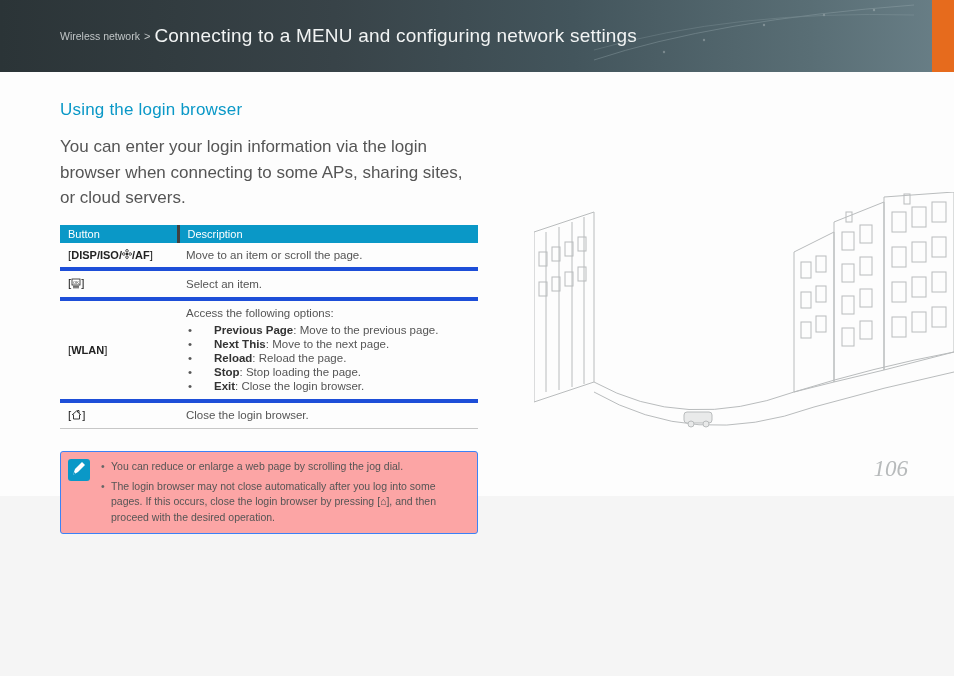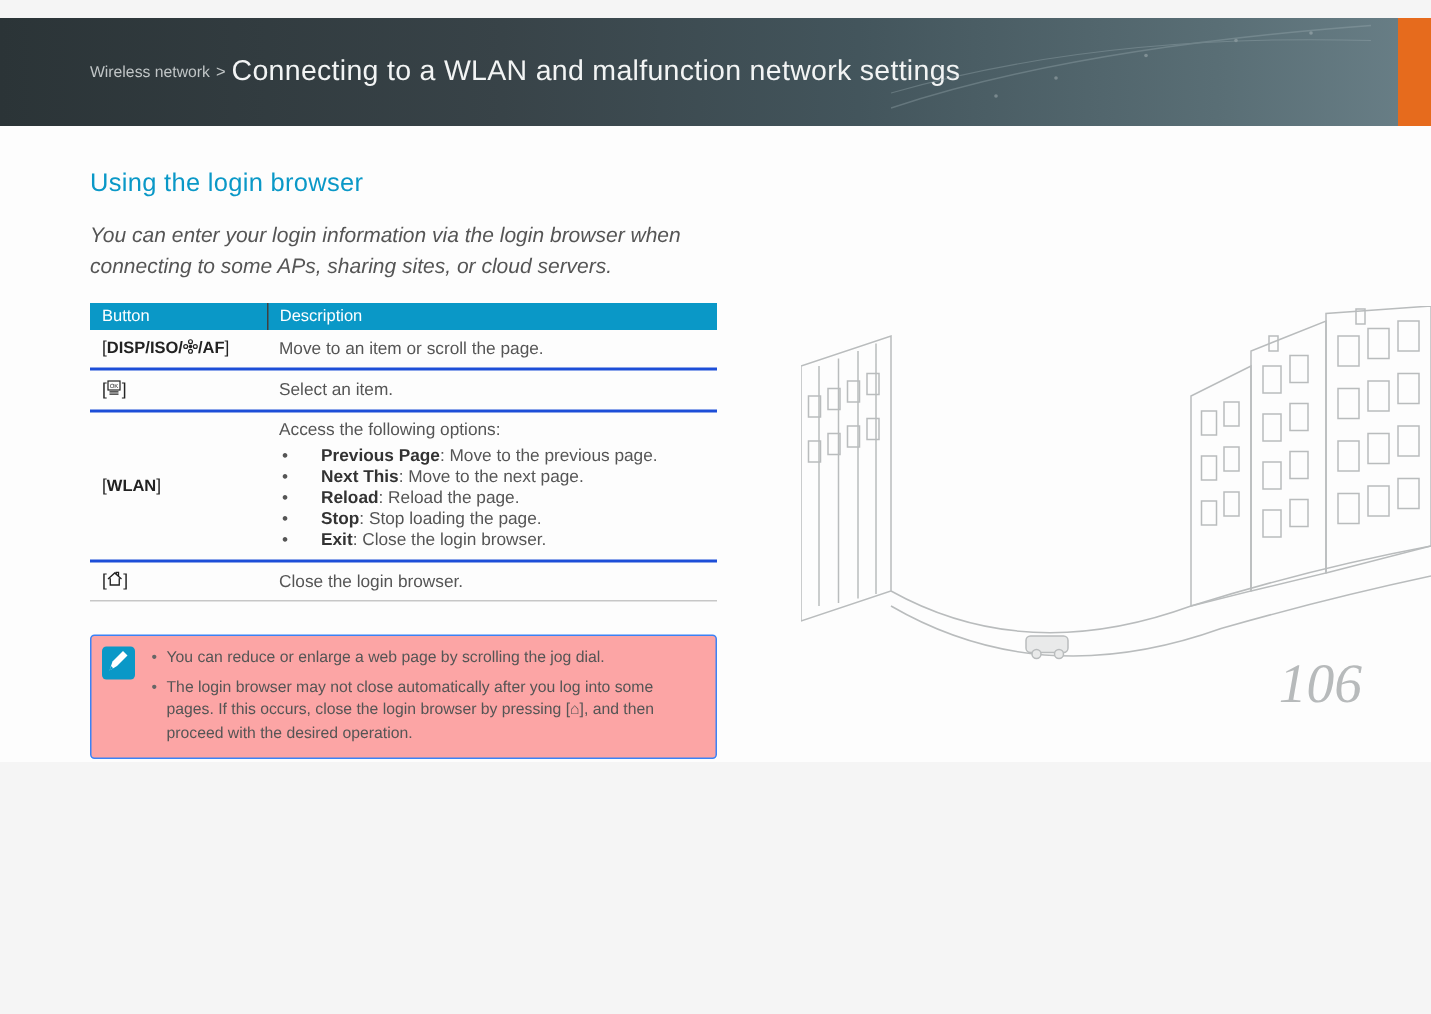--- a/index.html
+++ b/index.html
@@ -8,21 +8,20 @@
     width: 954px; height: 676px;
     font-family: Arial, Helvetica, sans-serif;
     background: #f5f5f5;
     color: #4a4a4a;
     overflow: hidden;
   }
   .page {
     position: relative;
     width: 954px; height: 496px;
     background: #fdfdfd;
-    margin-top: 12px;
   }
   
   .header-bar {
     position: relative;
     height: 72px;
     background: linear-gradient(90deg, #2b3437 0%, #384348 35%, #43555c 60%, #596e75 85%, #6a8088 100%);
     color: #eceeee;
     display: flex;
     align-items: center;
     padding: 0 46px 0 60px;
@@ -57,46 +56,45 @@
     position: relative;
   }
   h1.section-title {
     font-size: 17px;
     font-weight: 300;
     color: #0a98c7;
     margin: 0 0 14px 0;
     letter-spacing: 0.2px;
   }
   p.intro {
-    font-size: 14px;
+    font-size: 17px;
     line-height: 1.5;
     color: #555;
     margin: 0 0 14px 0;
     max-width: 410px;
-    font-style: italic;
   }
   
   table.button-table {
     border-collapse: collapse;
     width: 418px;
     font-size: 11.5px;
     color: #555;
   }
   .button-table th {
     background: #0a98c7;
     color: #fff;
     font-weight: 400;
     text-align: left;
     padding: 3px 8px;
     font-size: 11px;
-    border-right: 1px solid #404040;
+    border-right: 3px solid #404040;
   }
   .button-table th:last-child { border-right: none; }
   .button-table td {
-    border-bottom: 2px solid #1d4ed8;
+    border-bottom: 4px solid #1d4ed8;
     padding: 6px 8px;
     vertical-align: middle;
   }
   .button-table tr:last-child td { border-bottom: 1px solid #c7c7c7; }
   .button-table td.btncell {
     width: 118px;
     color: #333;
   }
   .btn-label {
     font-family: Arial, sans-serif;
@@ -152,24 +150,24 @@
   ul.note-list li::before {
     content: "•";
     position: absolute;
     left: -10px;
     color: #666;
   }
   
   .page-number {
     position: absolute;
     right: 46px;
-    bottom: 30px;
+    bottom: 14px;
     font-family: Georgia, 'Times New Roman', serif;
     font-style: italic;
-    font-size: 37px;
+    font-size: 23px;
     color: #b7babb;
     z-index: 5;
   }
   
   .illustration {
     position: absolute;
     right: 0;
     bottom: 44px;
     width: 420px;
     height: 260px;
@@ -189,21 +187,21 @@
   }
 </style>
 </head>
 <body>
 
 <div class="page">
 
   <div class="header-bar">
     <span class="breadcrumb-cat">Wireless network</span>
     <span class="breadcrumb-sep">&gt;</span>
-    <span class="breadcrumb-title">Connecting to a WLAN and malfunction network settings</span>
+    <span class="breadcrumb-title">Connecting to a MENU and configuring network settings</span>
     <svg class="header-decor" viewBox="0 0 320 72">
       <path d="M0 60 Q 120 20 320 5" stroke="#9fb0b5" stroke-width="1" fill="none"></path>
       <path d="M0 50 Q 140 10 320 15" stroke="#9fb0b5" stroke-width="0.7" fill="none"></path>
       <circle cx="70" cy="52" r="1.2" fill="#cfd6d7"></circle>
         <circle cx="110" cy="40" r="1.2" fill="#cfd6d7"></circle>
       <circle cx="170" cy="25" r="1.2" fill="#cfd6d7"></circle>
         <circle cx="230" cy="15" r="1.2" fill="#cfd6d7"></circle>
       <circle cx="280" cy="10" r="1.2" fill="#cfd6d7"></circle>
     </svg>
     <div class="orange-tab"></div>

